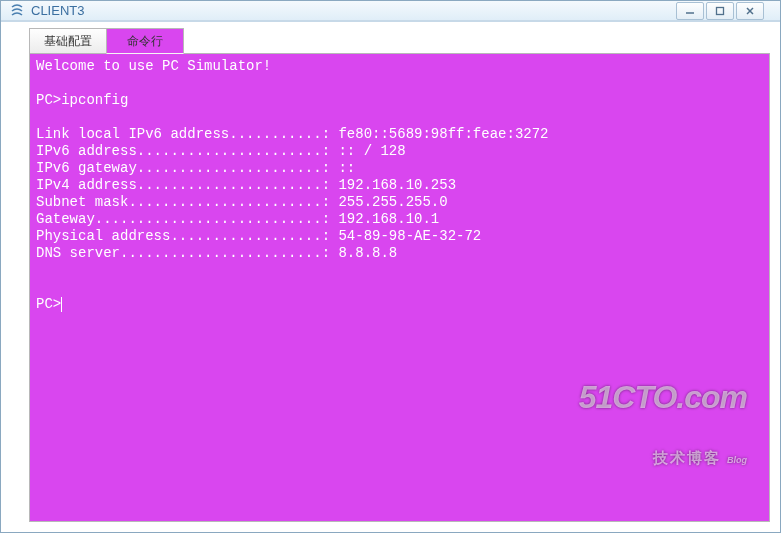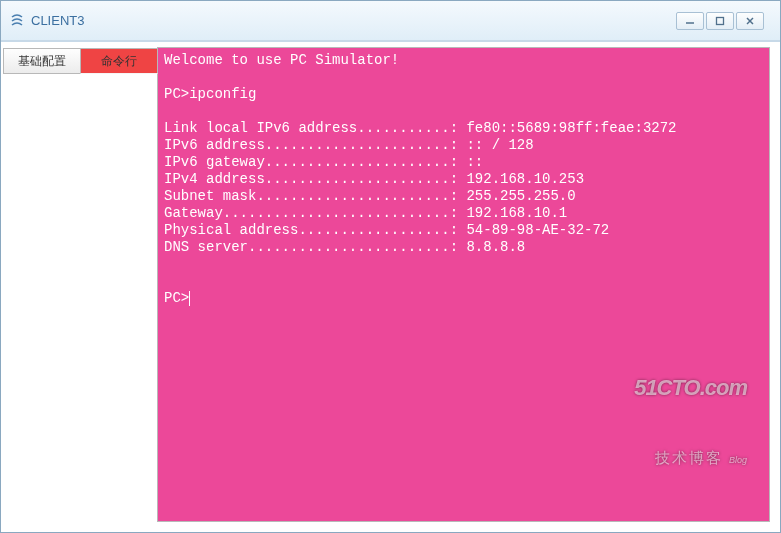--- a/index.html
+++ b/index.html
@@ -14,21 +14,21 @@
     }
     .window {
       width: 781px;
       height: 533px;
       background: linear-gradient(#ebf4fb, #d8e8f5);
       border: 1px solid #8aa8c0;
       display: flex;
       flex-direction: column;
     }
     .titlebar {
-      height: 40px;
+      height: 20px;
       display: flex;
       align-items: center;
       padding: 0 16px 0 8px;
       background: linear-gradient(#f4f9fd, #e0eef8);
       border-bottom: 1px solid #c7d9e8;
     }
     .titlebar .app-icon {
       width: 16px;
       height: 16px;
       margin-right: 6px;
@@ -58,22 +58,22 @@
       color: #50708c;
       font-size: 11px;
       cursor: pointer;
     }
     .content-wrap {
       flex: 1;
       background: #fff;
       margin: 0;
       border-top: 1px solid #c7d9e8;
       display: flex;
-      flex-direction: row;
-      padding: 6px 10px 10px 2px;
+      flex-direction: column;
+      padding: 6px 10px 10px 28px;
     }
     .tabs {
       display: flex;
       gap: 0;
       height: 26px;
     }
     .tab {
       min-width: 78px;
       height: 26px;
       padding: 0 10px;
@@ -82,27 +82,27 @@
       display: flex;
       align-items: center;
       justify-content: center;
       font-size: 12px;
       color: #333;
       cursor: pointer;
       margin-right: -1px;
       position: relative;
     }
     .tab.active {
-      background: #ef4444;
+      background: #d946ef;
       border-bottom-color: #f5f5f5;
       z-index: 2;
     }
     .terminal {
       flex: 1;
-      background: #ec4899;
+      background: #d946ef;
       border: 1px solid #b8b8b8;
       border-top: 1px solid #b8b8b8;
       margin-top: -1px;
       padding: 4px 6px;
       font-family: "Courier New", monospace;
       font-size: 14px;
       line-height: 17px;
       color: #fff;
       white-space: pre;
       overflow: hidden;
@@ -120,31 +120,31 @@
       position: absolute;
       right: 22px;
       bottom: 18px;
       text-align: right;
       color: rgba(255,255,255,0.55);
       font-family: Arial, sans-serif;
       pointer-events: none;
       text-shadow: 0 0 3px rgba(0,0,0,0.5);
     }
     .watermark .wm1 {
-      font-size: 22px;
+      font-size: 32px;
       font-weight: bold;
       font-style: italic;
       letter-spacing: -1px;
       line-height: 1;
     }
     .watermark .wm2 {
       font-size: 15px;
-      font-weight: normal;
+      font-weight: bold;
       letter-spacing: 2px;
-      margin-top: 16px;
+      margin-top: 2px;
     }
     .watermark .wm2 .small {
       font-size: 9px;
       font-style: italic;
       letter-spacing: 0;
       margin-left: 6px;
     }
   </style>
 </head>
 <body>

